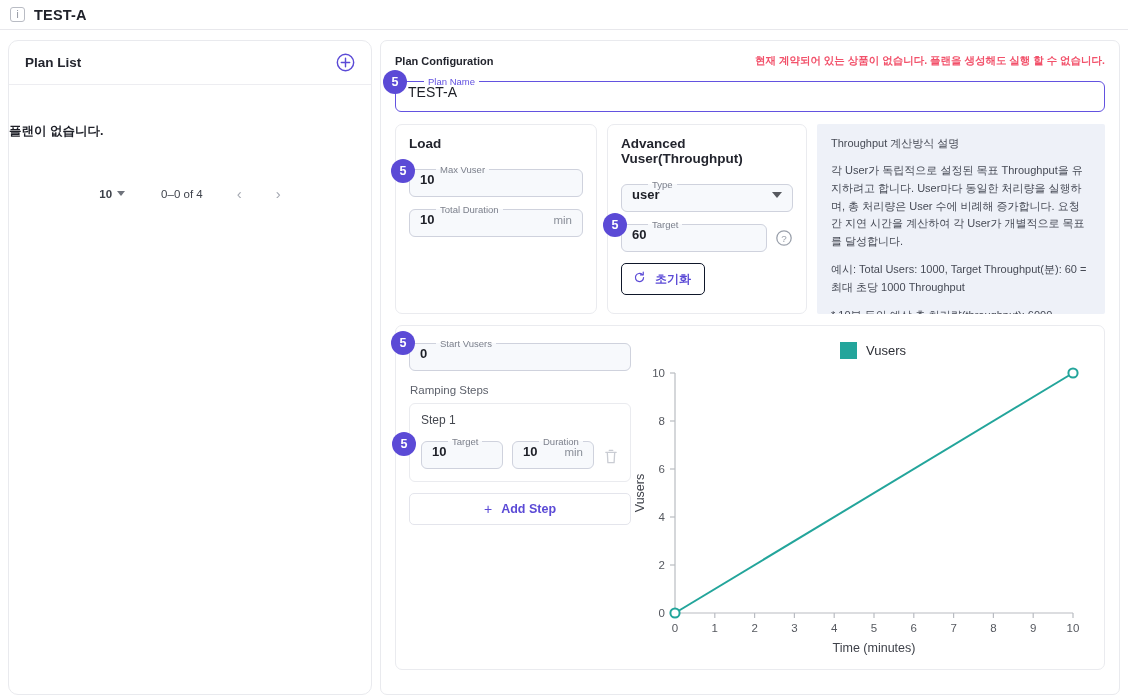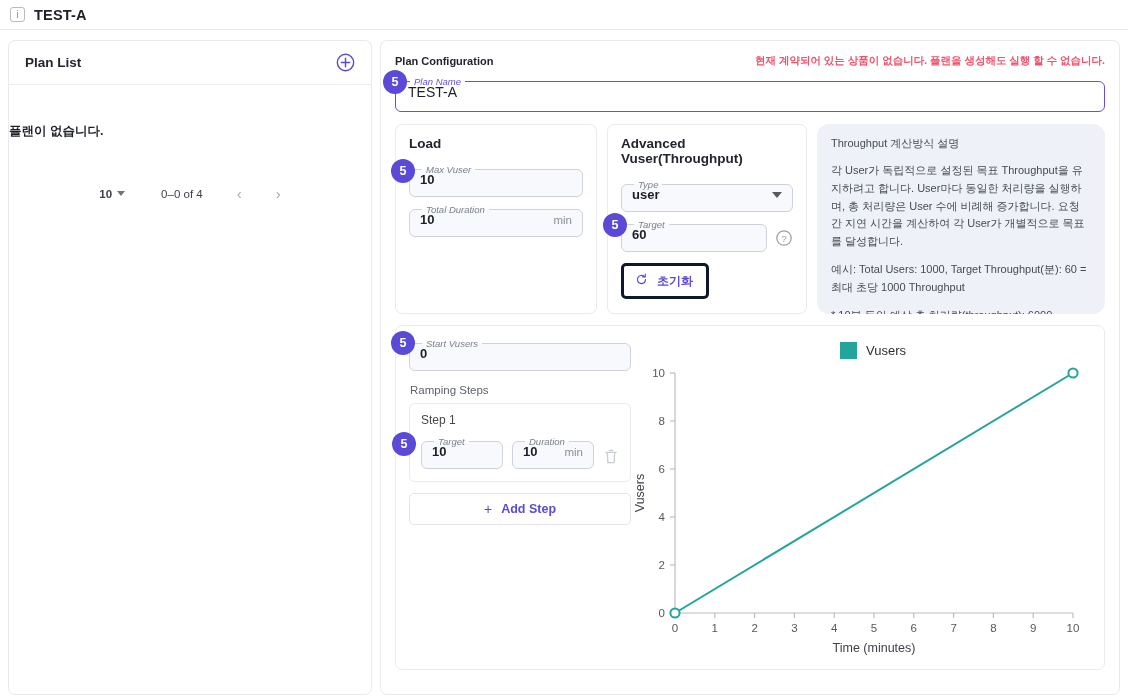--- a/index.html
+++ b/index.html
@@ -26,21 +26,21 @@
   .topbar-title { font-size: 14.5px; font-weight: bold; color: #20222a; letter-spacing: .2px; }
 
   
   .body-wrap { display: flex; padding: 10px 8px 0 8px; gap: 8px; height: 667px; }
 
   .card {
     background: #fff; border: 1px solid #e9eaee; border-radius: 7px;
   }
 
   
-  .plan-list { width: 372px; height: 655px; position: relative; }
+  .plan-list { width: 372px; height: 655px; position: relative; border-radius: 10px; }
   .plan-list-head {
     height: 44px; display: flex; align-items: center; justify-content: space-between;
     padding: 0 16px; border-bottom: 1px solid #ededf1;
   }
   .plan-list-title { font-size: 13.5px; font-weight: bold; color: #23252e; }
   .plus-icon { width: 19px; height: 19px; cursor: pointer; }
   .plan-list-body { padding-top: 38px; }
   .empty-text { font-size: 12.5px; font-weight: bold; color: #1d1f27; }
   .pager {
     display: flex; align-items: center; justify-content: center;
@@ -73,21 +73,21 @@
     display: flex; align-items: center; justify-content: center; z-index: 20;
   }
 
   
   .field { position: relative; }
   .field fieldset {
     margin: 0; border: 1px solid #cfd2dd; border-radius: 6px;
     padding: 0 10px; background: #f7f9fc;
   }
   .field legend {
-    font-size: 9.5px; color: #7d818c; padding: 0 4px; margin-left: 2px; font-style: italic;
+    font-size: 9.5px; color: #7d818c; padding: 0 4px; margin-left: 16px;
   }
   .field .val {
     font-size: 13px; font-weight: bold; color: #1d1f27;
     display: flex; align-items: center; justify-content: space-between;
     padding-bottom: 9px; margin-top: -3px;
   }
   .field .unit { font-size: 11.5px; font-weight: normal; color: #8a8f99; }
 
   
   .planname-wrap { padding: 8px 14px 0 14px; position: relative; }
@@ -97,40 +97,40 @@
   .planname legend { color: #6352e0; font-size: 9.5px; }
   .planname .val { font-size: 14px; font-weight: normal; padding-bottom: 11px; }
 
   
   .row3 { display: flex; gap: 10px; padding: 12px 14px 0 14px; }
   .sub { border: 1px solid #eaebef; border-radius: 7px; padding: 11px 13px 12px 13px; }
   .sub-title { font-size: 13.5px; font-weight: bold; color: #23252e; margin-bottom: 13px; }
   .sub-load { width: 202px; height: 190px; }
   .sub-adv  { width: 200px; height: 190px; }
   .sub-info {
-    flex: 1; height: 190px; background: #eef1f8; border: none; border-radius: 12px;
+    flex: 1; height: 190px; background: #eef1f8; border: none; border-radius: 2px;
     padding: 12px 14px; overflow: hidden;
   }
   .info-h { font-size: 11px; color: #464a55; margin-bottom: 11px; }
   .info-p { font-size: 11px; color: #464a55; line-height: 1.62; margin: 0 0 10px 0; }
 
   .select fieldset { background: #f7f9fc; }
   .select .val { font-size: 13px; }
   .sel-caret {
     width: 0; height: 0; border-left: 5px solid transparent;
     border-right: 5px solid transparent; border-top: 6px solid #57595f;
   }
 
   .target-line { display: flex; align-items: center; gap: 8px; }
   .target-line .field { flex: 1; }
   .help-icon { width: 18px; height: 18px; flex: none; cursor: pointer; margin-top: 4px; }
 
   .reset-btn {
     margin-top: 11px; display: inline-flex; align-items: center; gap: 9px;
-    border: 3px solid #0f172a; border-radius: 5px; background: #fff;
+    border: 1px solid #0f172a; border-radius: 5px; background: #fff;
     padding: 6px 13px 6px 11px; cursor: pointer;
   }
   .reset-btn .lbl { font-size: 12px; font-weight: bold; color: #5b4ad6; }
 
   
   .row-bottom {
     margin: 11px 14px 0 14px; border: 1px solid #eaebef; border-radius: 7px;
     height: 345px; display: flex; padding: 12px 13px 0 13px; position: relative;
   }
   .ramp-col { width: 222px; }

